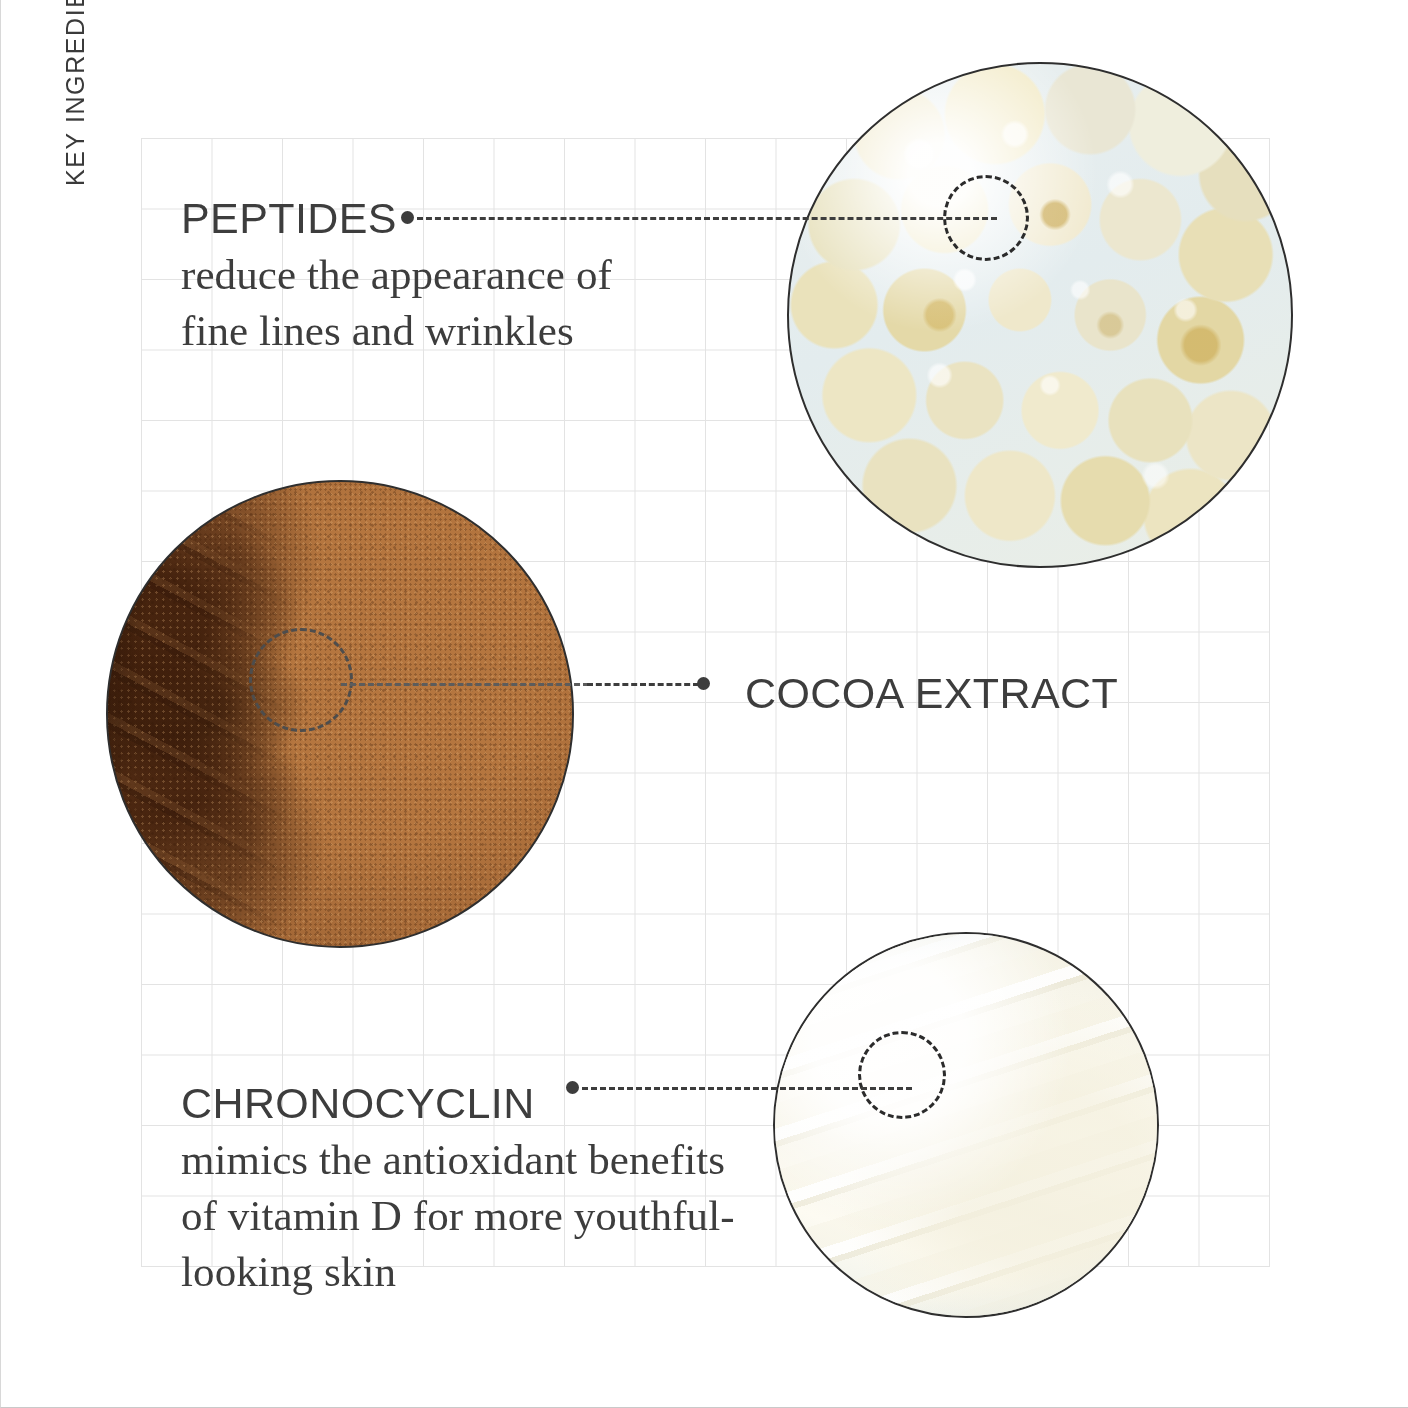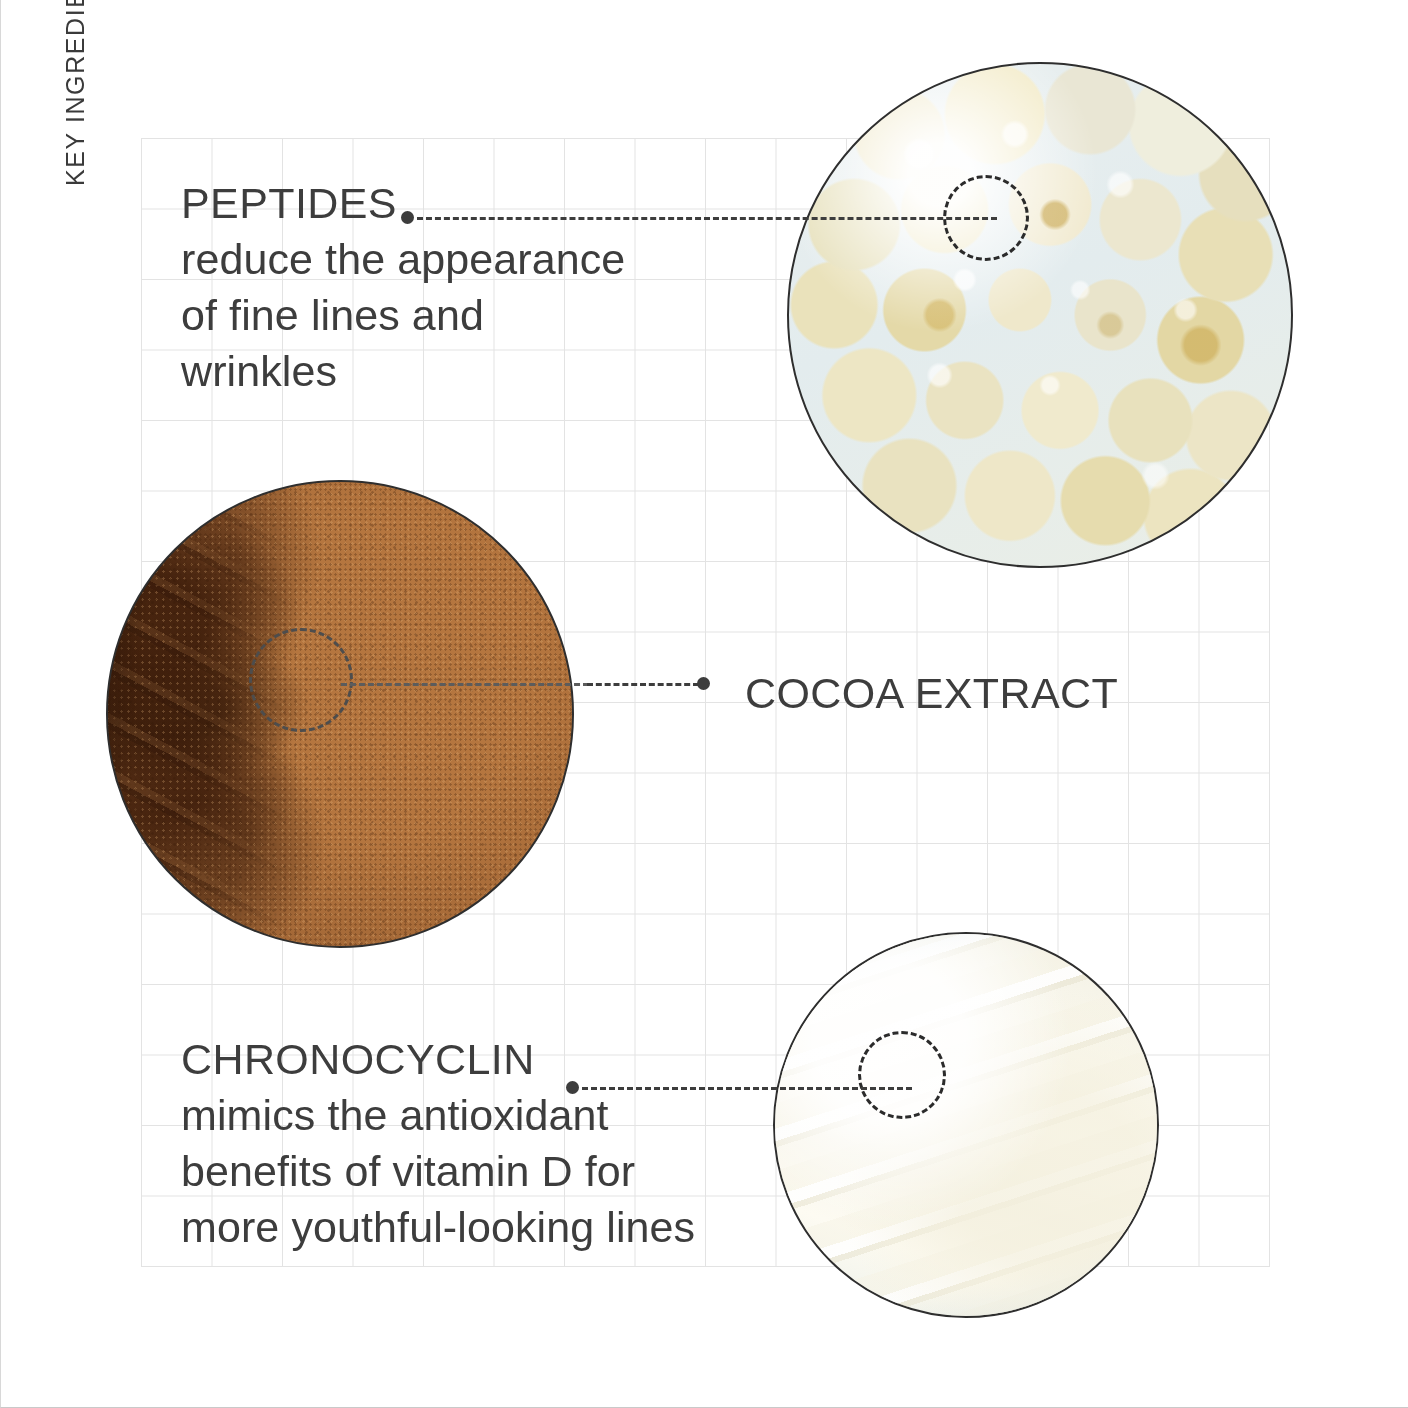--- a/index.html
+++ b/index.html
@@ -68,25 +68,26 @@
     display: block;
     font-size: 43px;
     letter-spacing: 0.4px;
     font-weight: 400;
   }
   .txt .body {
     display: block;
     font-size: 43px;
     letter-spacing: 0.1px;
     font-weight: 400;
-  }
-
-  #txt-peptides     { left: 180px; top: 176px;  width: 470px; }
+    font-family: Liberation Serif, serif;
+  }
+
+  #txt-peptides     { left: 180px; top: 191px;  width: 470px; }
   #txt-cocoa        { left: 744px; top: 666px;  width: 430px; }
-  #txt-chronocyclin { left: 180px; top: 1032px; width: 560px; }
+  #txt-chronocyclin { left: 180px; top: 1076px; width: 560px; }
 
   
   .dot {
     position: absolute;
     width: 13px;
     height: 13px;
     border-radius: 50%;
     background: #3d3d3d;
   }
   .leader {
@@ -289,16 +290,16 @@
     <div class="swipes"></div>
     <div class="butter-shade"></div>
   </div>
   <div class="callout-circle" id="callout-shea"></div>
 
   <div class="dot" id="dot-chrono"></div>
   <div class="leader" id="leader-chrono"></div>
 
   <div class="txt" id="txt-chronocyclin">
     <span class="head">CHRONOCYCLIN</span>
-    <span class="body">mimics the antioxidant benefits of vitamin D for more youthful-looking lines</span>
+    <span class="body">mimics the antioxidant benefits of vitamin D for more youthful-looking skin</span>
   </div>
 
 </div>
 
 </body></html>

